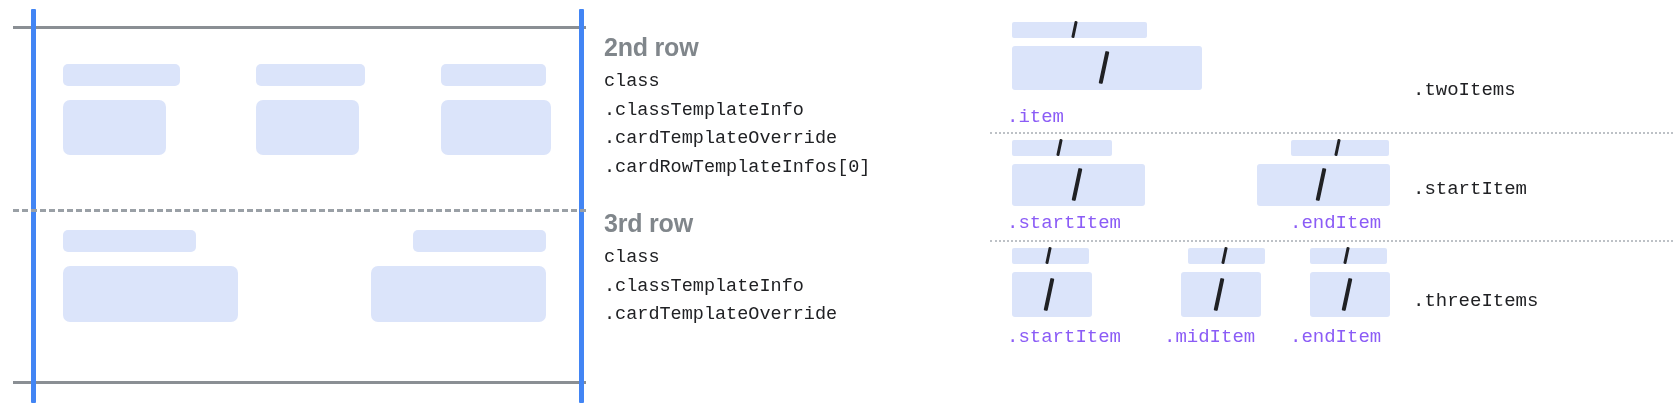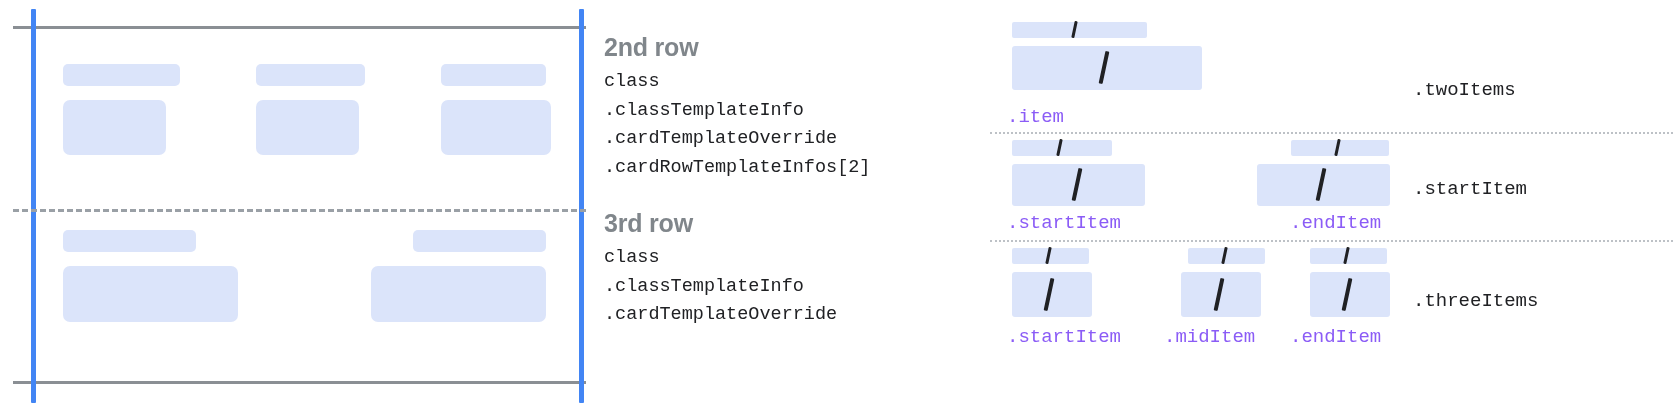--- a/index.html
+++ b/index.html
@@ -169,21 +169,21 @@
         <div class="ph ph-bar" style="left: 413px; top: 230px; width: 133px; height: 22px;"></div>
         <div class="ph ph-box" style="left: 371px; top: 266px; width: 175px; height: 56px;"></div>
       </div>
   </div>
 
   <div class="rowinfo" id="rowinfo-2nd">
     <div class="rowinfo-title">2nd row</div>
     <div class="rowinfo-path">class</div>
     <div class="rowinfo-path">.classTemplateInfo</div>
     <div class="rowinfo-path">.cardTemplateOverride</div>
-    <div class="rowinfo-path">.cardRowTemplateInfos[2]</div>
+    <div class="rowinfo-path">.cardRowTemplateInfos[0]</div>
   </div>
 
   <div class="rowinfo" id="rowinfo-3rd">
     <div class="rowinfo-title">3rd row</div>
     <div class="rowinfo-path">class</div>
     <div class="rowinfo-path">.classTemplateInfo</div>
     <div class="rowinfo-path">.cardTemplateOverride</div>
   </div>
 
   <div id="variants">

